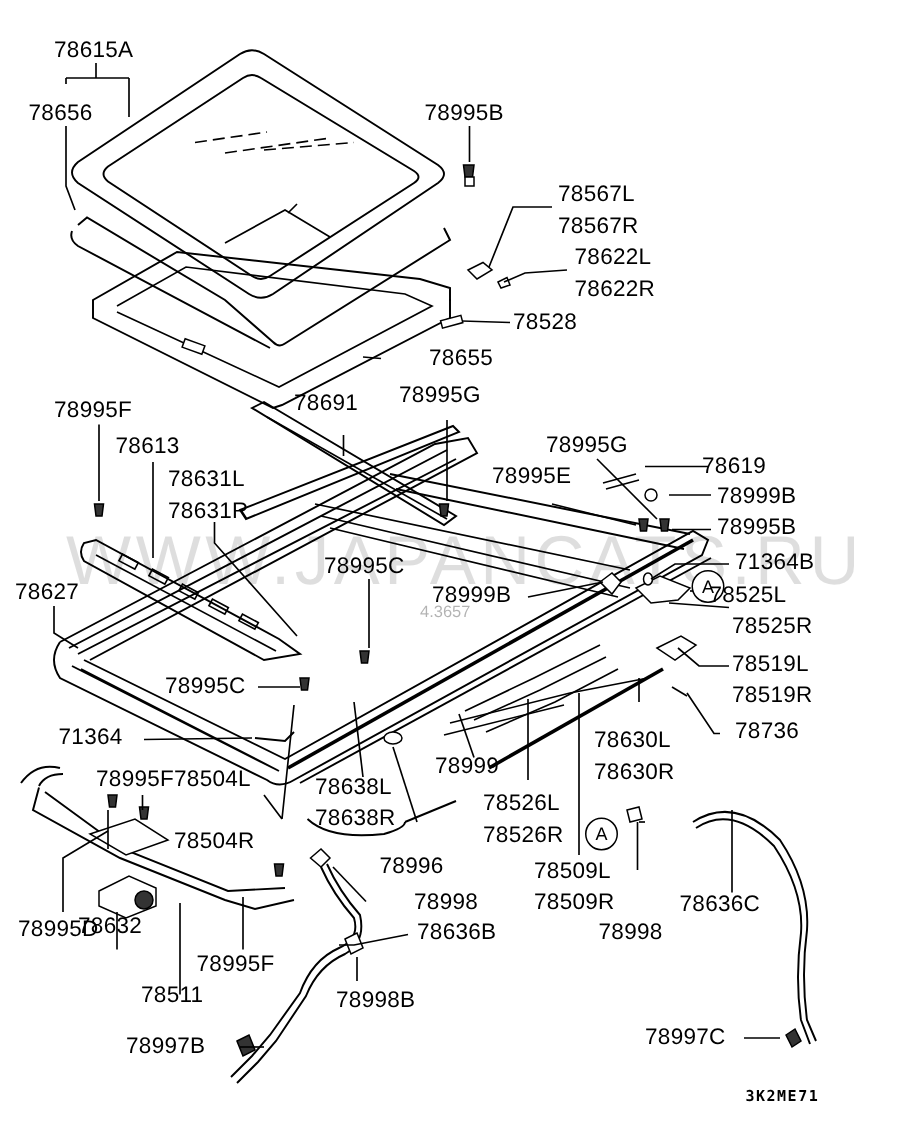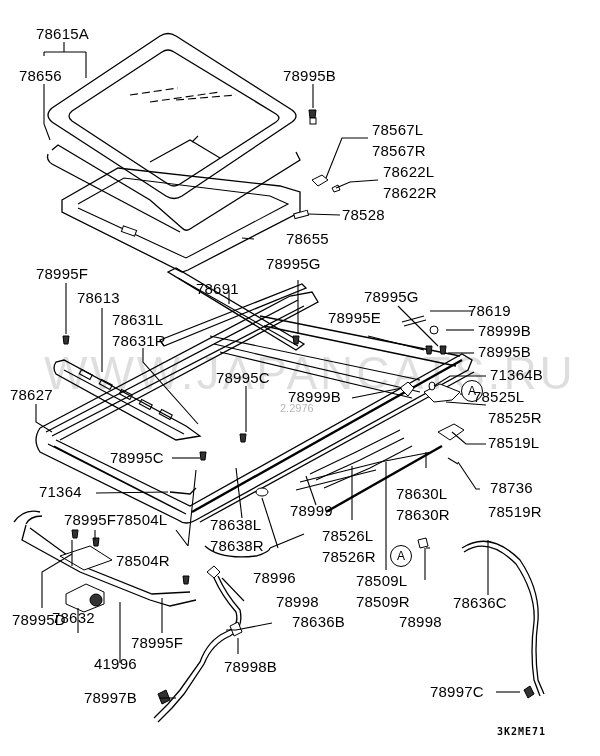--- a/index.html
+++ b/index.html
@@ -171,53 +171,53 @@
     <path class="ln" d="M120,663 L120,602"></path>
     <path class="ln" d="M162,633 L162,598"></path>
     <path class="ln" d="M272,623 L236,630 L226,630"></path>
     <path class="ln" d="M238,654 L238,638"></path>
     <path class="ln" d="M176,698 L160,698"></path>
     <path class="ln" d="M496,692 L520,692"></path>
   </g>
 </svg>
 
 <div class="wm" style="left:44px; top:346px;">WWW.JAPANCATS.RU</div>
-<div class="wm-date" style="left:280px; top:402px;">2.2976</div>
+<div class="wm-date" style="left:280px; top:402px;">4.3657</div>
 
 
 <div class="lbl" style="left:36px; top:26px;">78615A</div>
 <div class="lbl" style="left:19px; top:68px;">78656</div>
 <div class="lbl" style="left:283px; top:68px;">78995B</div>
 <div class="lbl" style="left:372px; top:122px;">78567L</div>
 <div class="lbl" style="left:372px; top:143px;">78567R</div>
 <div class="lbl" style="left:383px; top:164px;">78622L</div>
 <div class="lbl" style="left:383px; top:185px;">78622R</div>
 <div class="lbl" style="left:342px; top:207px;">78528</div>
 <div class="lbl" style="left:286px; top:231px;">78655</div>
 
 <div class="lbl" style="left:36px; top:266px;">78995F</div>
 <div class="lbl" style="left:77px; top:290px;">78613</div>
 <div class="lbl" style="left:112px; top:312px;">78631L</div>
 <div class="lbl" style="left:112px; top:333px;">78631R</div>
-<div class="lbl" style="left:196px; top:281px;text-align:right;">78691</div>
+<div class="lbl" style="left:196px; top:261px;text-align:right;">78691</div>
 <div class="lbl" style="left:266px; top:256px;">78995G</div>
 <div class="lbl" style="left:364px; top:289px;">78995G</div>
 <div class="lbl" style="left:468px; top:303px;">78619</div>
 <div class="lbl" style="left:328px; top:310px;">78995E</div>
 <div class="lbl" style="left:478px; top:323px;">78999B</div>
 <div class="lbl" style="left:478px; top:344px;">78995B</div>
 <div class="lbl" style="left:490px; top:367px;">71364B</div>
 <div class="lbl" style="left:10px; top:387px;">78627</div>
 <div class="lbl" style="left:216px; top:370px;">78995C</div>
 <div class="lbl" style="left:288px; top:389px;">78999B</div>
 <div class="callout" style="left:461px; top:380px;">A</div>
 <div class="lbl" style="left:473px; top:389px;">78525L</div>
 <div class="lbl" style="left:488px; top:410px;">78525R</div>
 <div class="lbl" style="left:488px; top:435px;">78519L</div>
-<div class="lbl" style="left:488px; top:456px;margin-top:48px;">78519R</div>
+<div class="lbl" style="left:488px; top:456px;">78519R</div>
 <div class="lbl" style="left:110px; top:450px;">78995C</div>
 <div class="lbl" style="left:490px; top:480px;">78736</div>
 <div class="lbl" style="left:396px; top:486px;">78630L</div>
 <div class="lbl" style="left:396px; top:507px;">78630R</div>
 
 <div class="lbl" style="left:39px; top:484px;">71364</div>
 <div class="lbl" style="left:290px; top:503px;">78999</div>
 <div class="lbl" style="left:210px; top:517px;">78638L</div>
 <div class="lbl" style="left:210px; top:538px;text-align:center;">78638R</div>
 <div class="lbl" style="left:64px; top:512px;">78995F</div>
@@ -228,19 +228,19 @@
 <div class="callout" style="left:390px; top:545px;">A</div>
 <div class="lbl" style="left:253px; top:570px;">78996</div>
 <div class="lbl" style="left:356px; top:573px;">78509L</div>
 <div class="lbl" style="left:356px; top:594px;">78509R</div>
 <div class="lbl" style="left:453px; top:595px;">78636C</div>
 <div class="lbl" style="left:399px; top:614px;">78998</div>
 <div class="lbl" style="left:276px; top:594px;">78998</div>
 <div class="lbl" style="left:12px; top:612px;">78995D</div>
 <div class="lbl" style="left:52px; top:610px;">78632</div>
 <div class="lbl" style="left:131px; top:635px;">78995F</div>
-<div class="lbl" style="left:292px; top:614px;">78636B</div>
-<div class="lbl" style="left:94px; top:656px;">41996</div>
+<div class="lbl" style="left:278px; top:614px;">78636B</div>
+<div class="lbl" style="left:94px; top:656px;">78511</div>
 <div class="lbl" style="left:224px; top:659px;">78998B</div>
 <div class="lbl" style="left:84px; top:690px;text-align:center;">78997B</div>
 <div class="lbl" style="left:430px; top:684px;">78997C</div>
 <div class="code" style="left:497px; top:726px;">3K2ME71</div>
 </div>
 
 </body></html>

